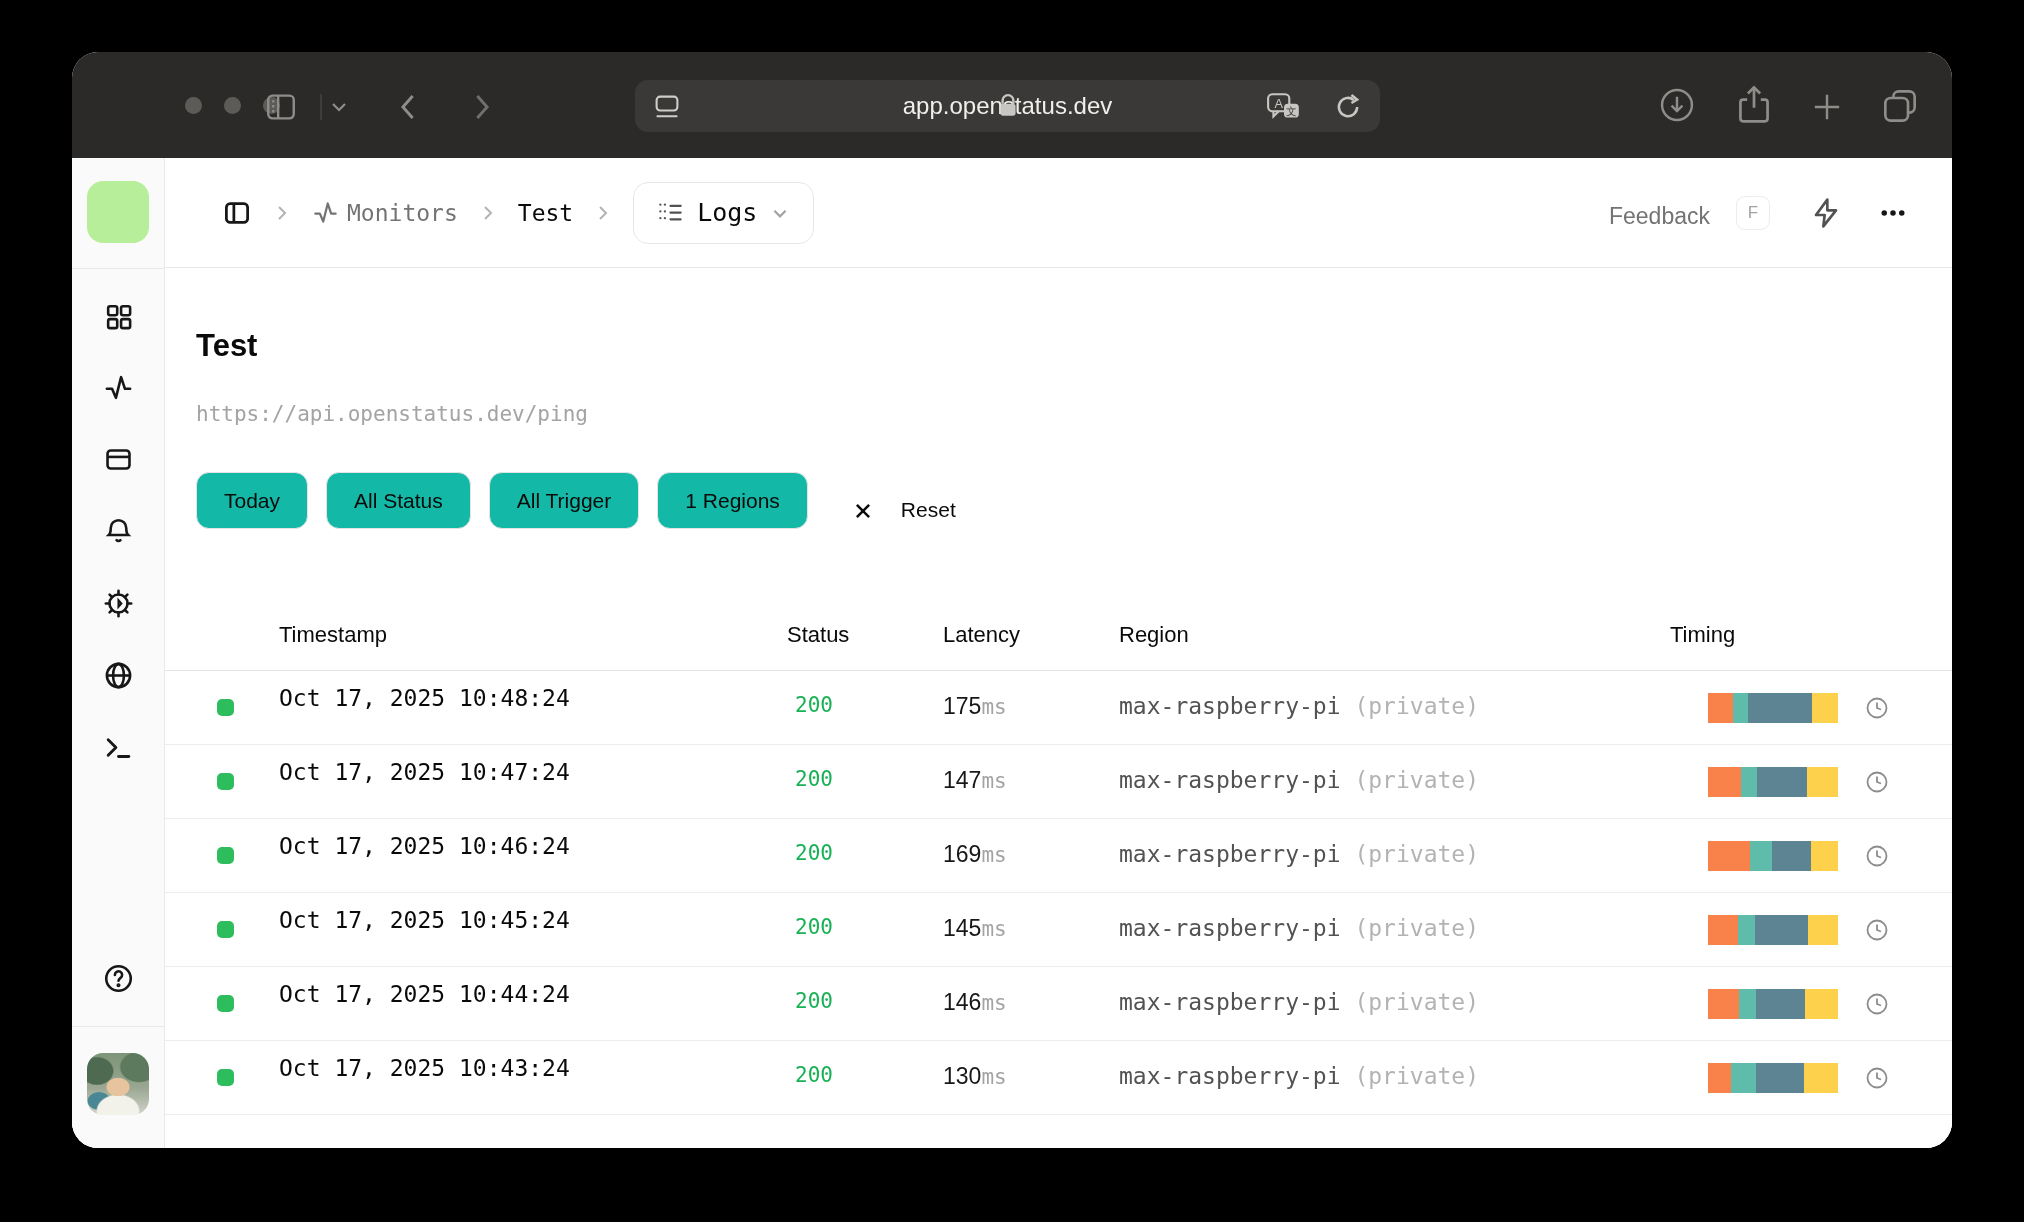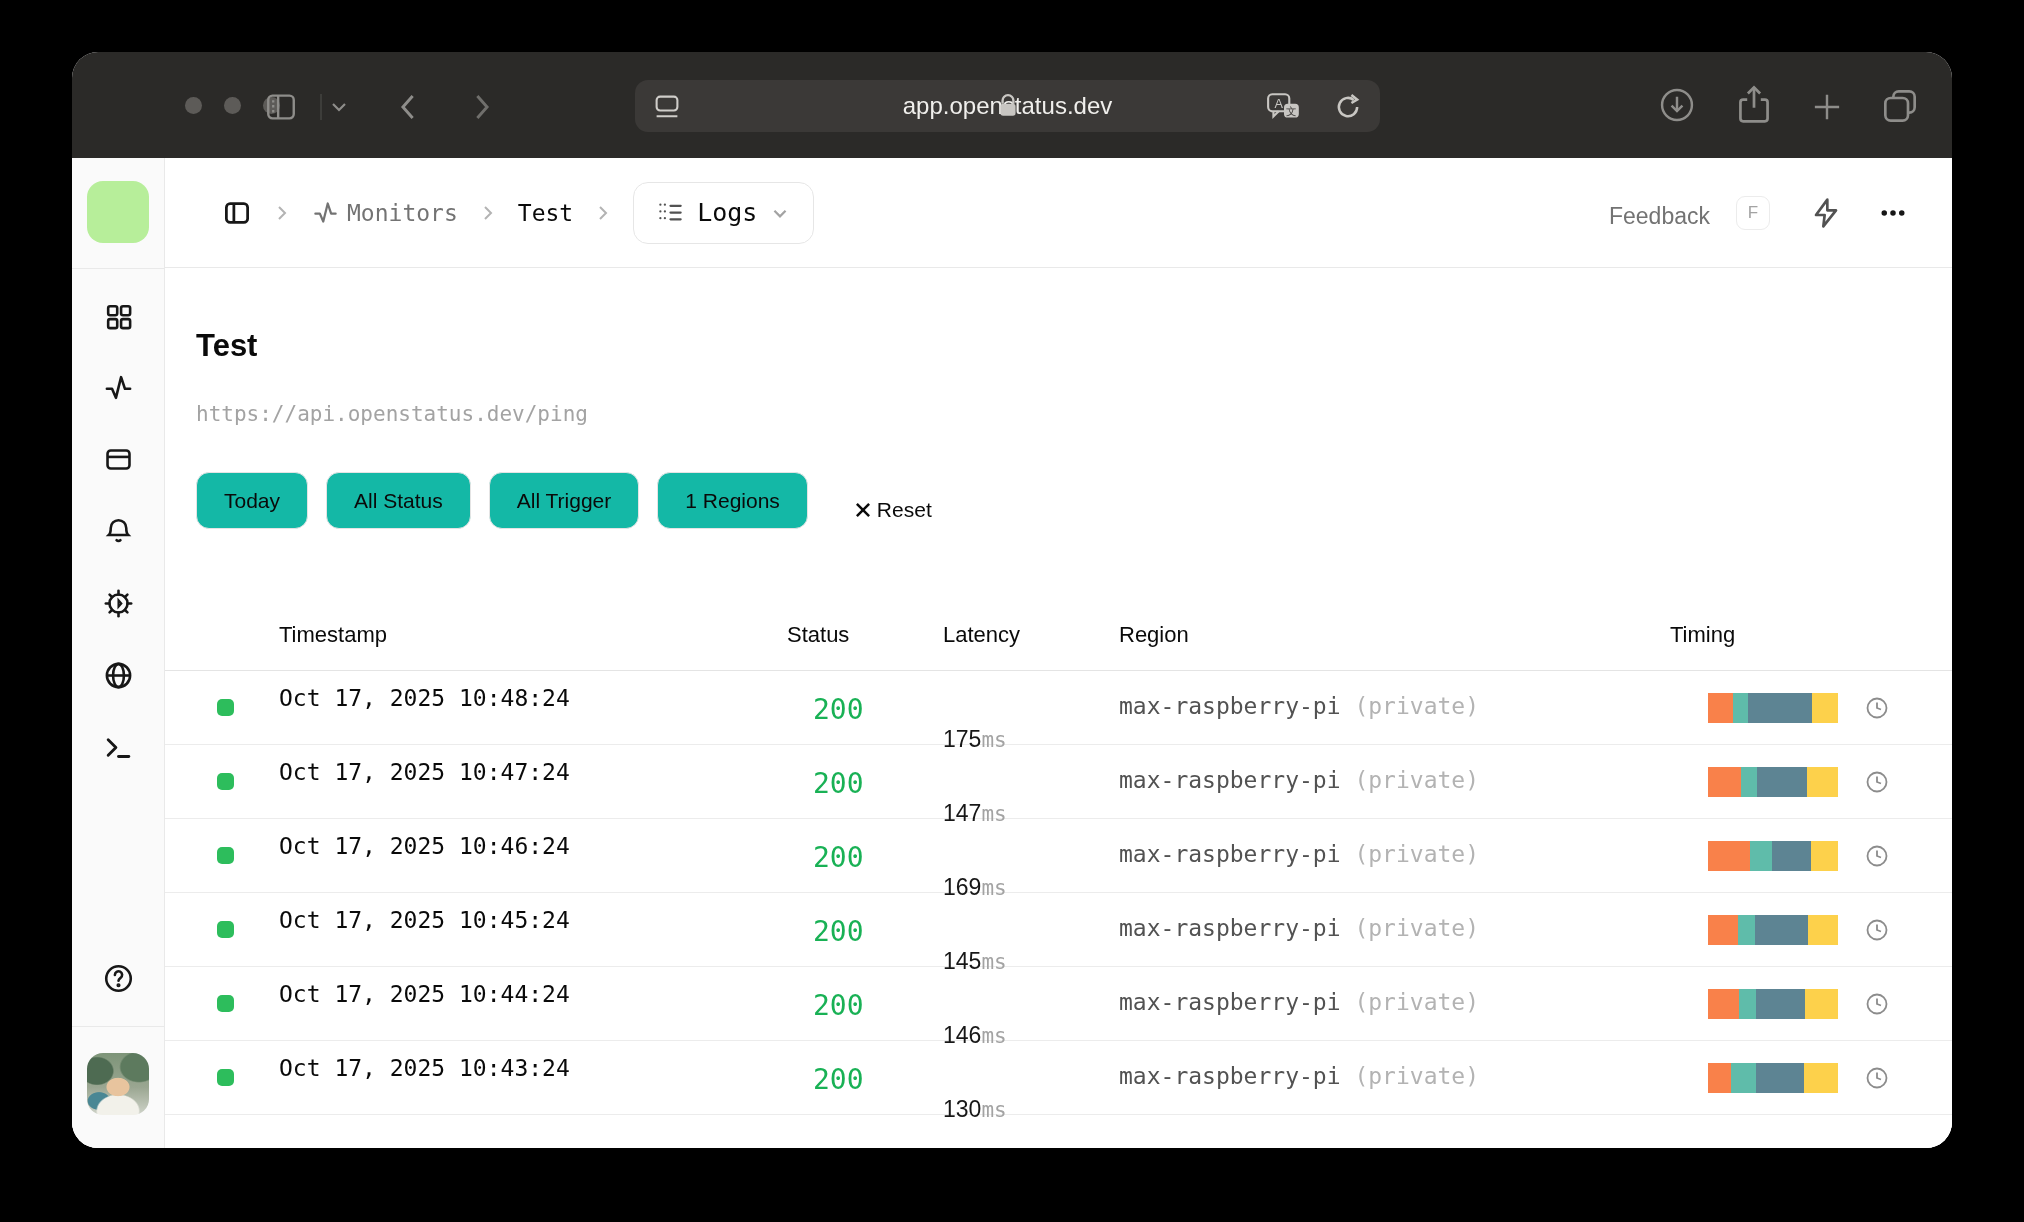--- a/index.html
+++ b/index.html
@@ -52,33 +52,33 @@
          color:#a3a3a3; font-size:17px; display:flex; align-items:center; justify-content:center; }
 
   .content { position:absolute; left:93px; top:110px; right:0; bottom:0; background:#fff; }
   .page-title { position:absolute; left:31px; top:60px; font-size:31px; font-weight:700; color:#0a0a0a; }
   .endpoint { position:absolute; left:31px; top:134px; font-size:21px; color:#a3a3a3; }
 
   .filters { position:absolute; left:31px; top:204px; display:flex; align-items:center; gap:18px; }
   .fbtn { height:57px; padding:0 27px; border:1.5px solid #e4e4e4; border-radius:13px;
           background:#14b8a6; font-size:21px; font-weight:500; color:#0a0a0a;
           display:flex; align-items:center; font-family:"Liberation Sans", sans-serif; }
-  .reset { display:flex; align-items:center; gap:3px; margin-left:26px;
+  .reset { display:flex; align-items:flex-end; gap:27px; margin-left:26px;
            font-size:21px; font-weight:500; color:#0a0a0a; background:none; border:none;margin-top:18px; }
 
   .table { position:absolute; left:0; top:336px; right:0; }
   .theader { position:relative; height:67px; border-bottom:1px solid #e4e4e4; }
   .theader span { position:absolute; top:18px; font-size:22px; font-weight:500; color:#0a0a0a; }
   .col-ts  { left:114px;text-align:center; } .col-st { left:622px; } .col-lat { left:778px; }
   .col-reg { left:954px; } .col-tim { left:1505px; }
   .trow { position:relative; height:74px; border-bottom:1px solid #ececec; }
   .ind { position:absolute; left:52px; top:28px; width:17px; height:17px; border-radius:5px; background:var(--ind,#2dbd5c); }
   .c-ts { position:absolute; left:114px; top:14px; font-size:23px; color:#0a0a0a; }
-  .c-st { position:absolute; left:648px; top:22px; font-size:28px; color:var(--green,#19b155); }
-  .c-lat { position:absolute; left:778px; top:22px; font-size:23px; color:#171717;margin-top:33px; }
+  .c-st { position:absolute; left:630px; top:22px; font-size:21px; color:var(--green,#19b155); }
+  .c-lat { position:absolute; left:778px; top:22px; font-size:23px; color:#171717; }
   .c-lat .unit { font-size:21px; color:#a3a3a3; font-family:"DejaVu Sans Mono", monospace; }
   .c-reg { position:absolute; left:954px; top:22px; font-size:23px; color:#525252; }
   .c-reg .rnote { color:#b3b3b3; }
   .c-bar { position:absolute; left:1543px; top:22px; width:130px; height:30px; display:flex; overflow:hidden; }
   .c-bar span { height:100%; }
   .c-clock { position:absolute; left:1700px; top:25px; width:24px; height:24px; }
 </style>
 </head>
 <body>
 

